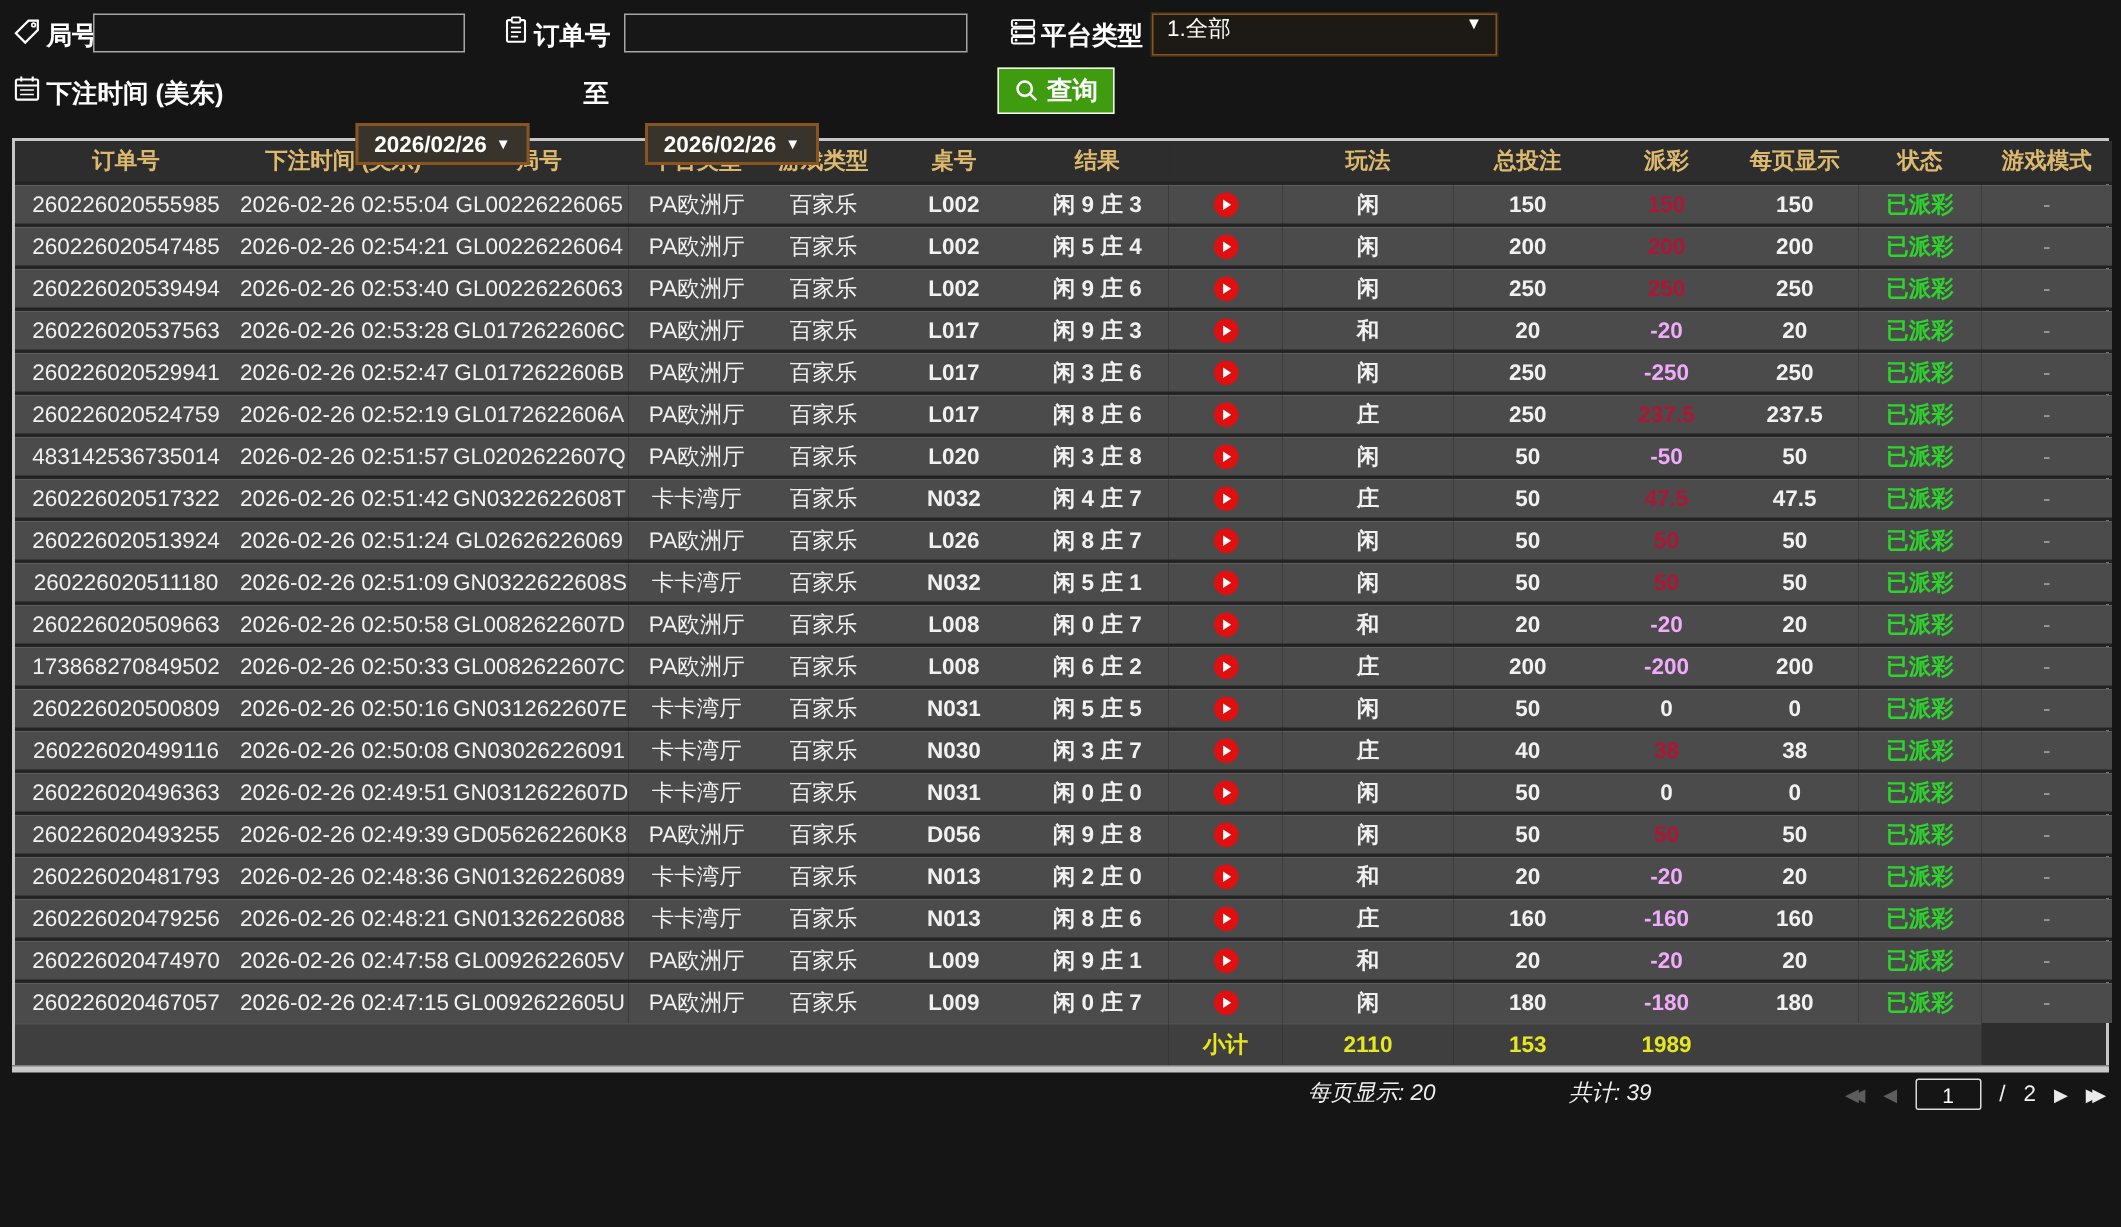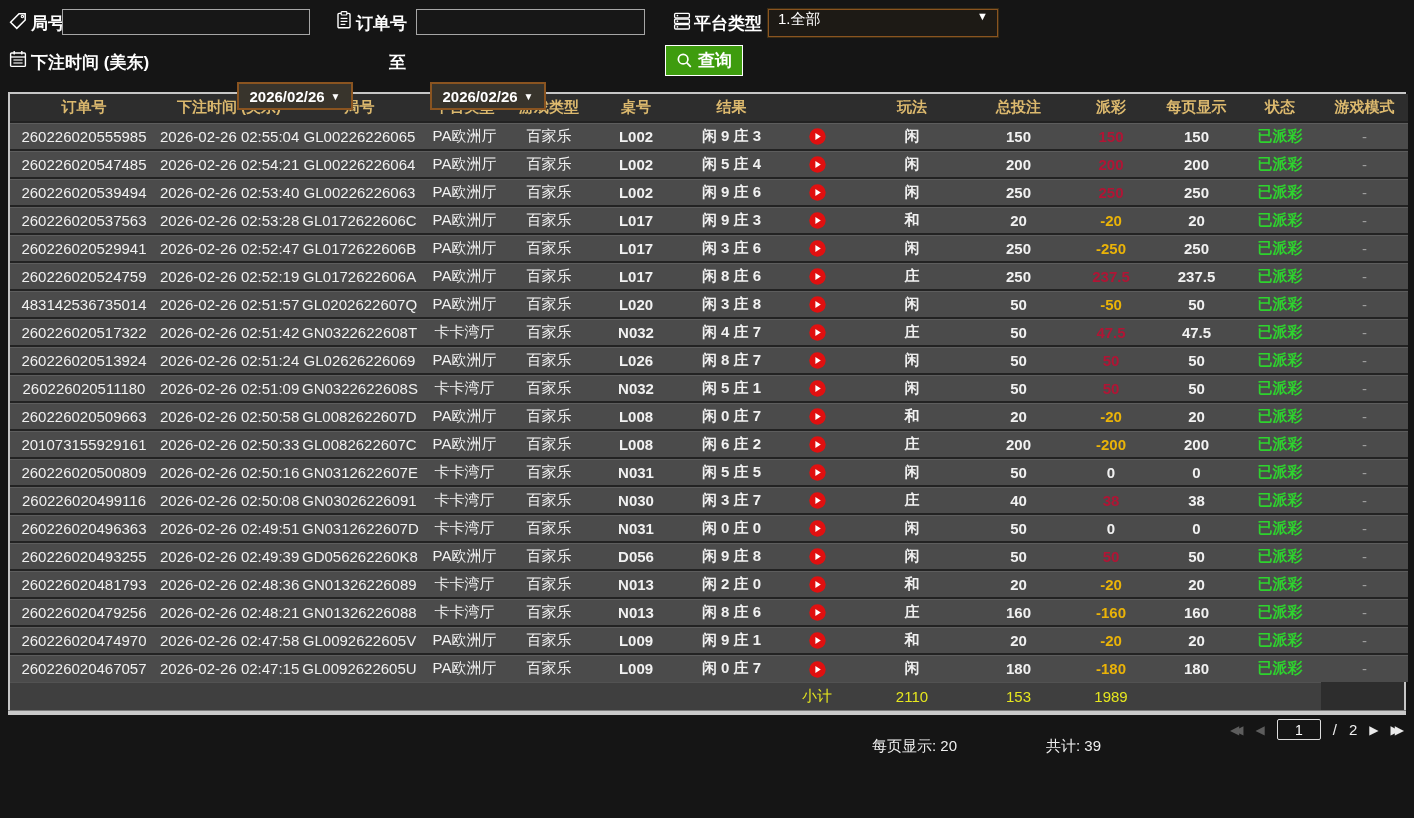--- a/index.html
+++ b/index.html
@@ -54,33 +54,33 @@
     border-bottom:2px solid #222;
   }
   tbody td {
     background:#4b4b4b; color:#f1f1f1; font-size:15px; text-align:center;
     height:28px; padding:0 2px; white-space:nowrap; overflow:hidden;
     border-top:2px solid #232323; box-shadow:inset 0 1px 0 rgba(255,255,255,0.10);
   }
   tbody tr:first-child td { border-top:none; }
   td.bold { font-weight:bold; }
   td.pay.pos  { color:#b01535; font-weight:bold; }
-  td.pay.neg  { color:#eab308; font-weight:bold; }
+  td.pay.neg  { color:#f0abfc; font-weight:bold; }
   td.pay.zero { color:#f1f1f1; font-weight:bold; }
   td.status-cell { color:#2ed32e; font-weight:bold; }
   td.mode-cell { color:#9d9d9d; }
-  tr.summary td { background:#3f3f3f; color:#e6e71f; font-weight:normal; }
+  tr.summary td { background:#3f3f3f; color:#e6e71f; font-weight:bold; }
   .play-btn {
     display:inline-flex; width:17px; height:17px; padding:0; border:none;
     background:transparent; cursor:pointer; vertical-align:middle;
   }
   
   .hscrollbar { margin:0 8px; height:5px; background:#c9c9c9; border-top:1px solid #7c7c7c; }
   .pagefoot { position:relative; height:30px; font-size:15px; color:#efefef; }
-  .pf-item { position:absolute; top:22px; white-space:nowrap; }
+  .pf-item { position:absolute; top:4px; white-space:nowrap;font-style:italic; }
   .pager { position:absolute; right:10px; top:4px; display:flex; align-items:center; gap:12px; }
   .pg-arrow { font-size:12px; cursor:pointer; line-height:20px; }
   .pg-arrow.disabled { color:#5d5d5d; cursor:default; }
   .pg-arrow.active { color:#eaeaea; }
   .pg-double { letter-spacing:-5px; padding-right:5px; }
   .page-input {
     width:44px; height:21px; background:transparent; border:1px solid #dcdcdc;
     color:#fff; font-size:14px; text-align:center; border-radius:2px;
     font-family:"Liberation Sans","DejaVu Sans",sans-serif;
   }
@@ -447,21 +447,21 @@
     </td>
     <td class="bold">和</td>
     <td class="bold">20</td>
     <td class="pay neg">-20</td>
     <td class="bold">20</td>
     <td class="status-cell">已派彩</td>
     <td class="mode-cell">-</td>
   </tr>
 
   <tr>
-    <td>201073155929161</td>
+    <td>173868270849502</td>
     <td>2026-02-26 02:50:33</td>
     <td>GL0082622607C</td>
     <td>PA欧洲厅</td>
     <td>百家乐</td>
     <td class="bold">L008</td>
     <td class="bold">闲 6 庄 2</td>
     <td>
       <button class="play-btn">
         <svg width="17" height="17" viewBox="0 0 17 17">
           <circle cx="8.5" cy="8.5" r="8.2" fill="#e01010"></circle>

